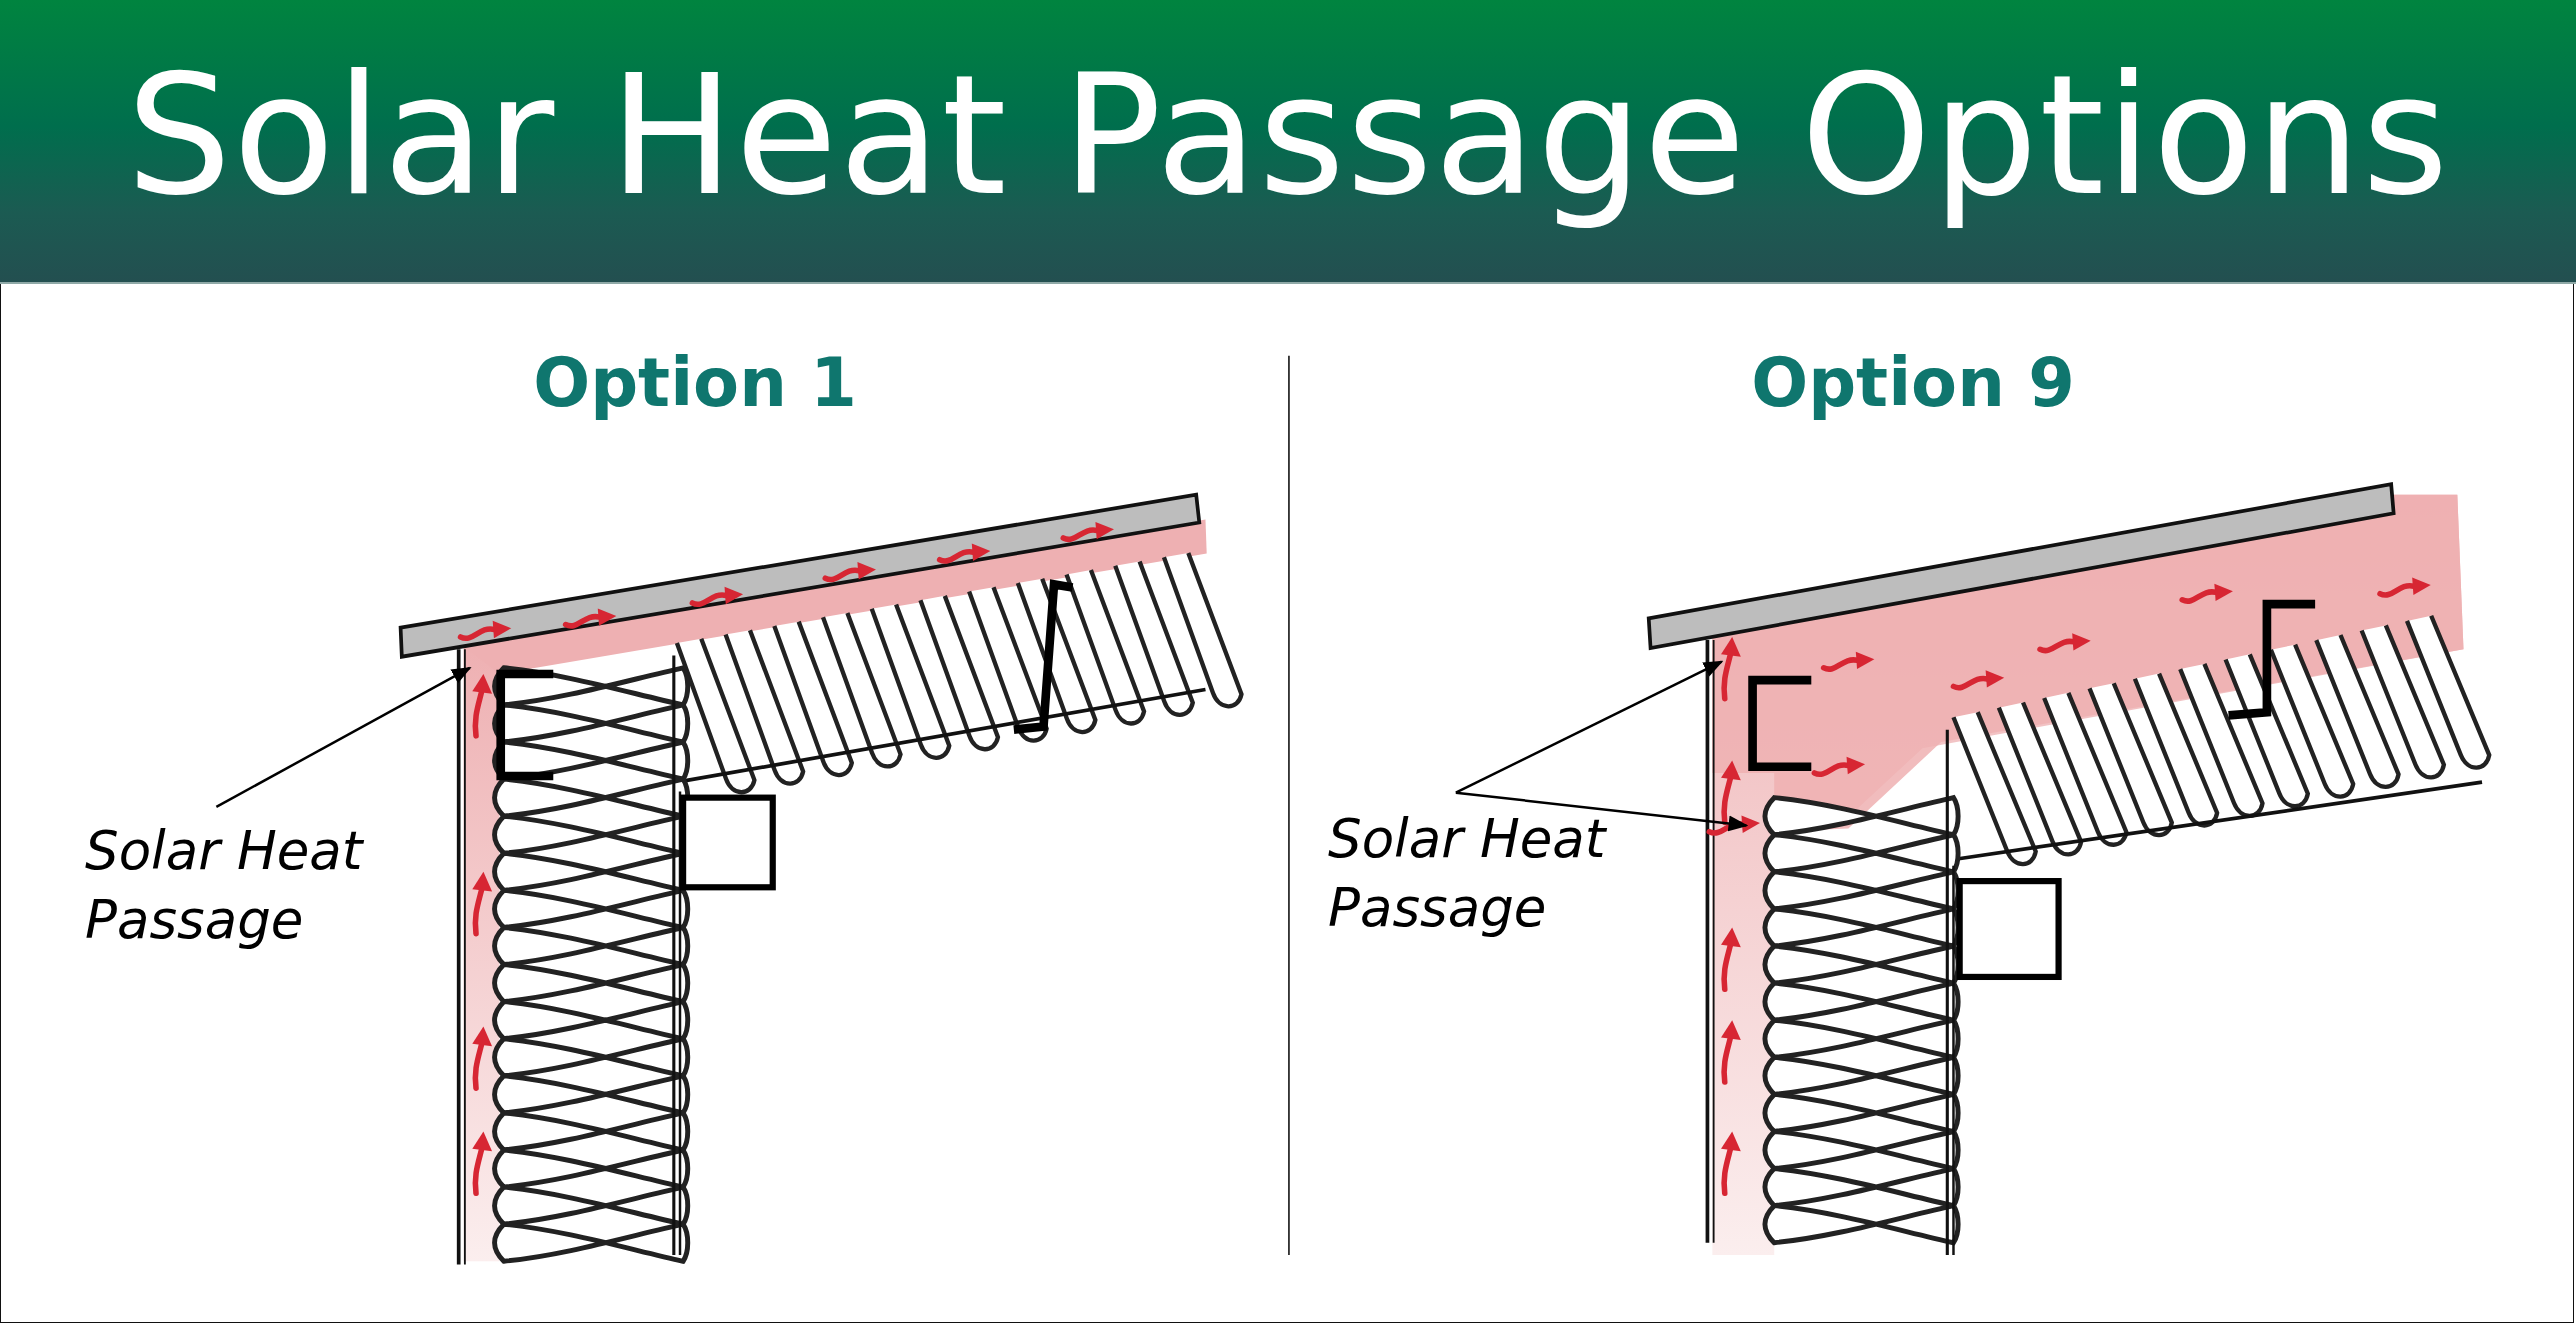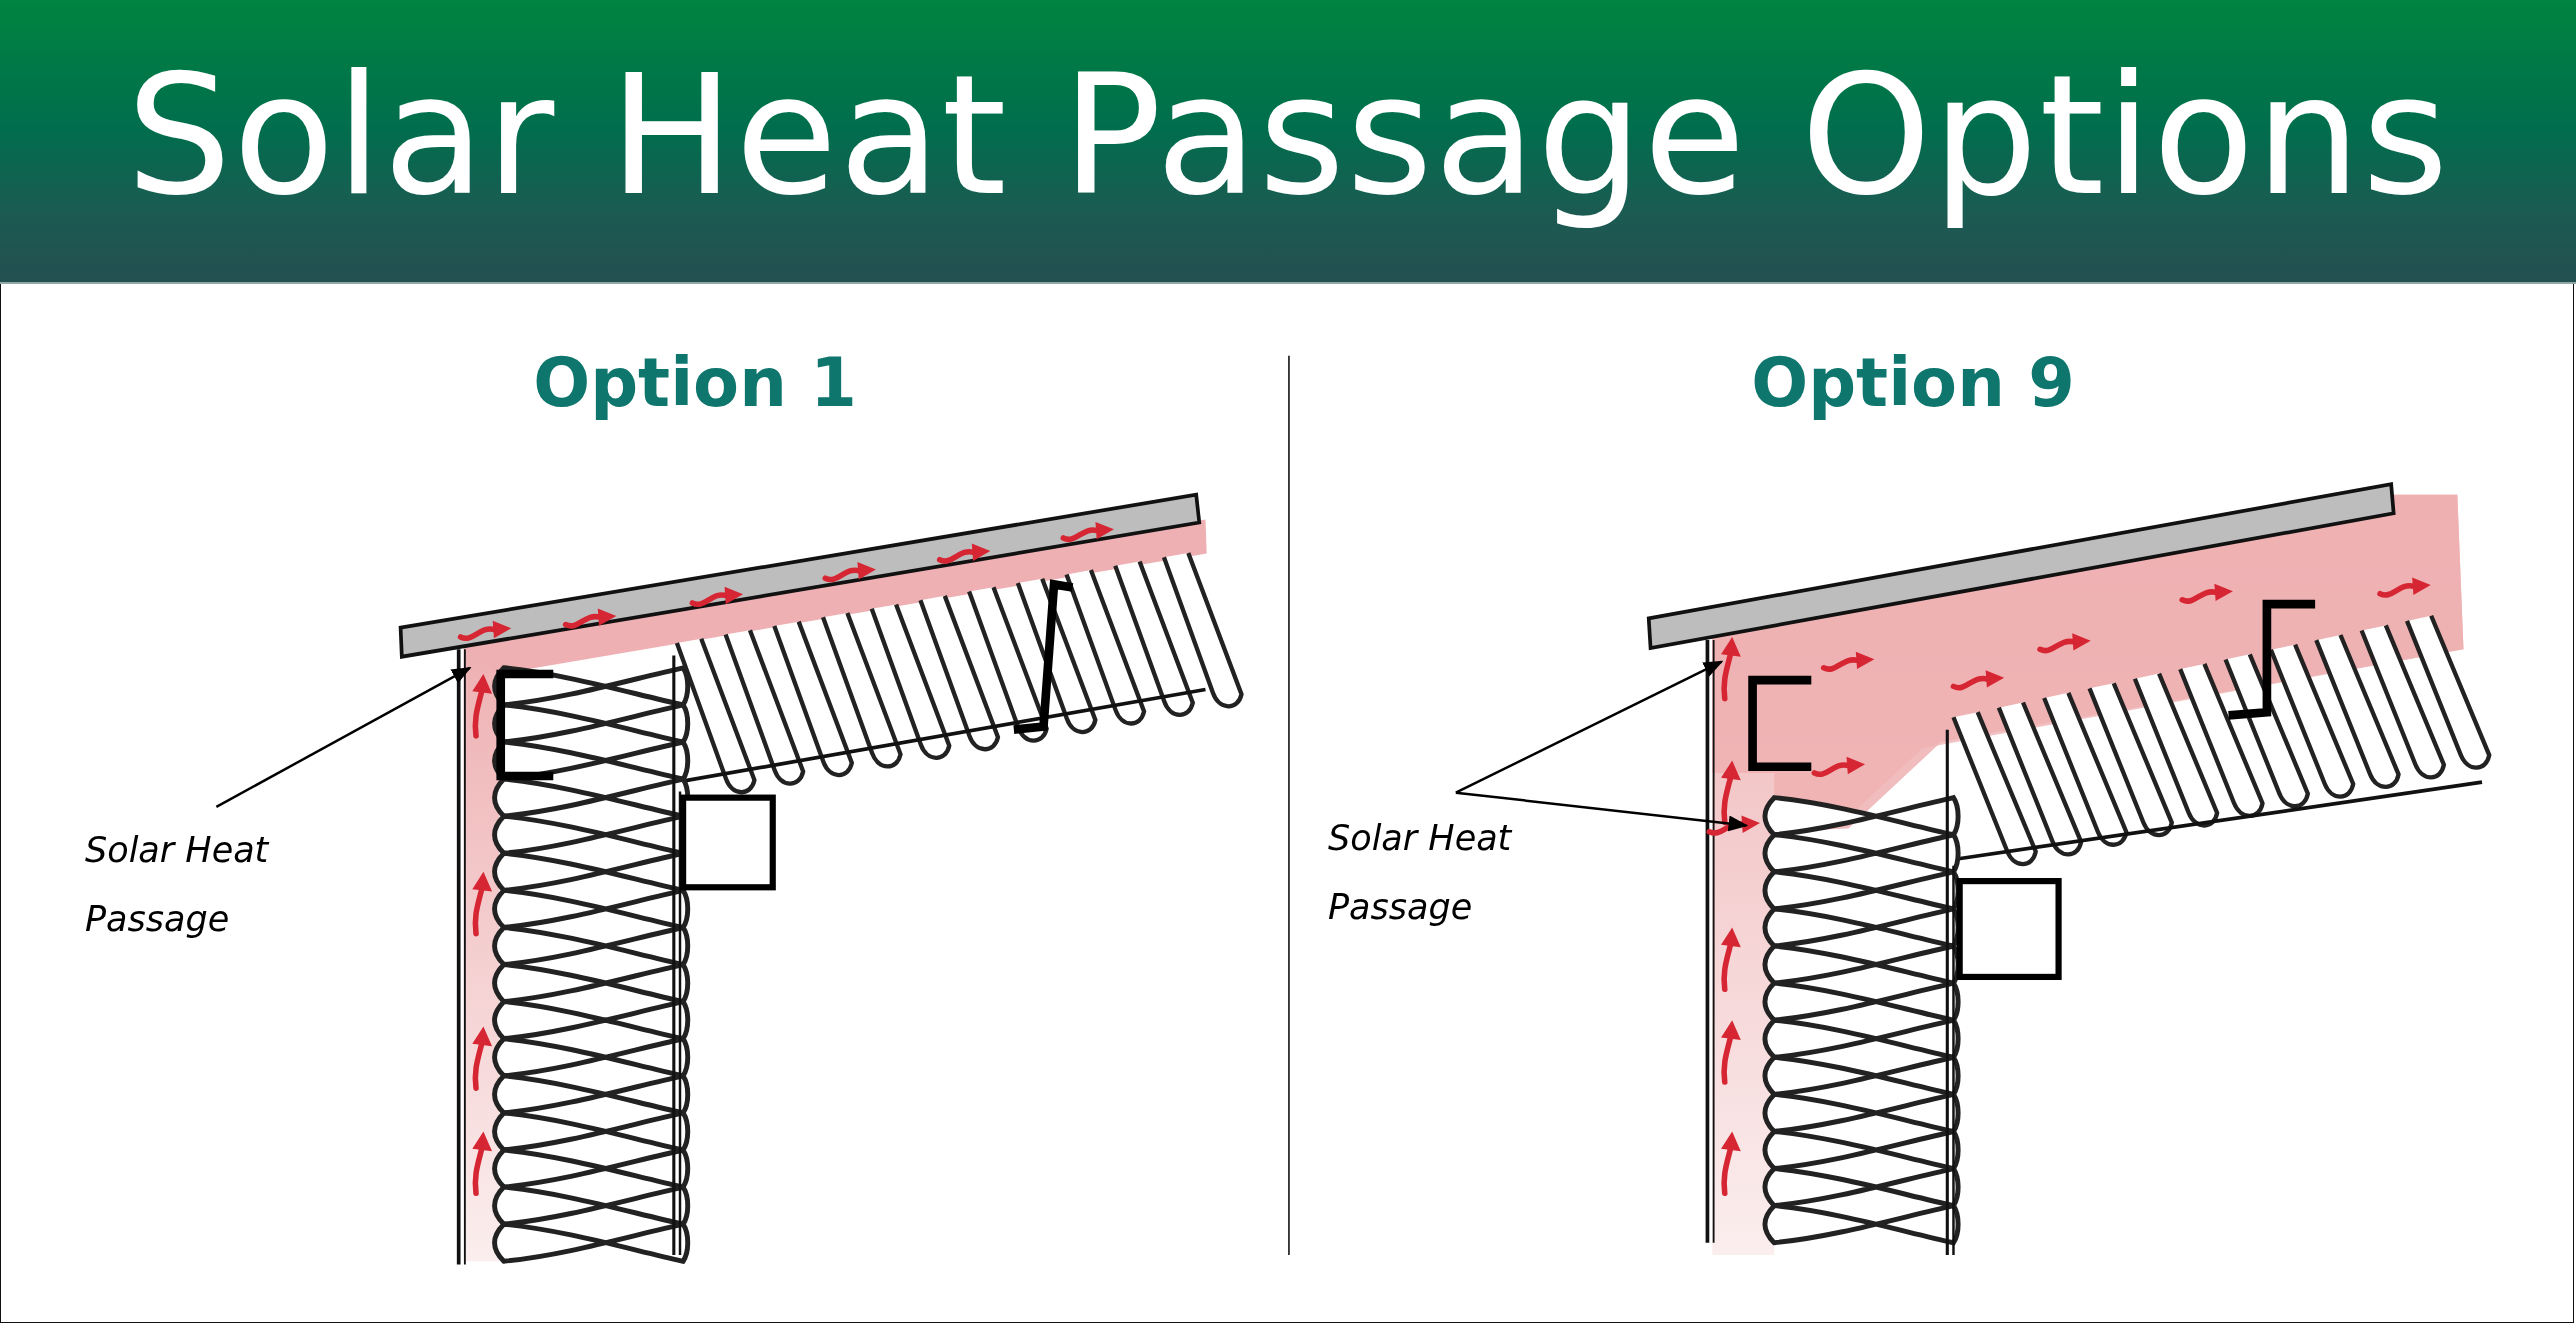--- a/index.html
+++ b/index.html
@@ -6,21 +6,21 @@
   body { width:2576px; height:1327px; position:relative; overflow:hidden; font-family:"DejaVu Sans", sans-serif; }
   .frame { position:absolute; left:0; top:0; width:2574px; height:1323px; border:1.9px solid #111; box-sizing:border-box; }
   .header { position:absolute; left:0; top:0; width:2576px; height:284px;
     background:linear-gradient(to bottom, #00843f 0%, #006e4d 45%, #1b5b52 75%, #234f50 100%);
     border-bottom:2.5px solid #8fa9a7; box-sizing:border-box; }
   .title { position:absolute; left:0; top:43px; width:2576px; text-align:center; color:#ffffff;
     font-family:"DejaVu Sans", sans-serif; font-weight:normal; font-size:166px; letter-spacing:1.2px; line-height:185px; }
   .opt-label { position:absolute; top:343px; width:556px; text-align:center; color:#0f766e;
     font-family:"DejaVu Sans", sans-serif; font-weight:bold; font-size:67px; line-height:80px; }
   .callout { position:absolute; color:#000; font-family:"DejaVu Sans", sans-serif; font-style:italic;
-    font-size:35px; line-height:69px; }
+    font-size:53px; line-height:69px; }
   svg.diagram { position:absolute; left:0; top:0; }
 </style>
 </head>
 <body>
 
 <div class="frame"></div>
 
 <div class="header">
   <div class="title">Solar Heat Passage Options</div>
 </div>

